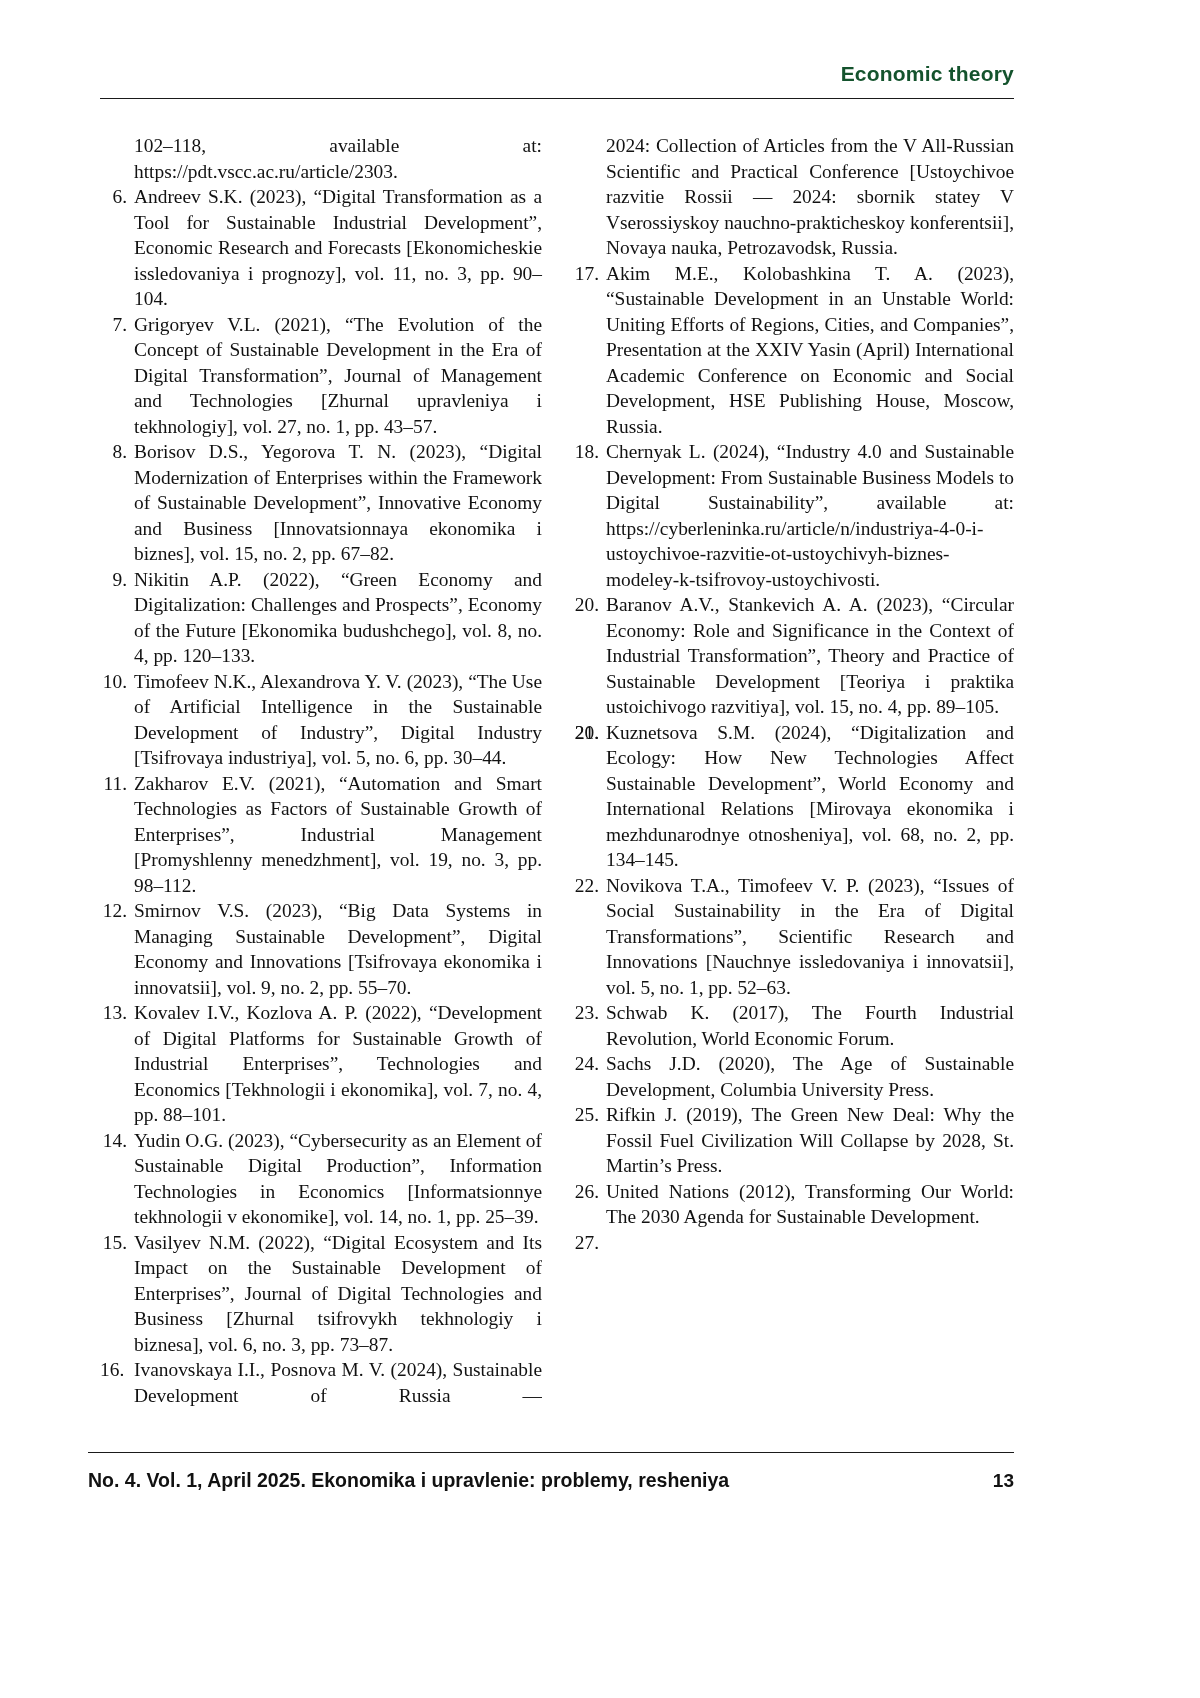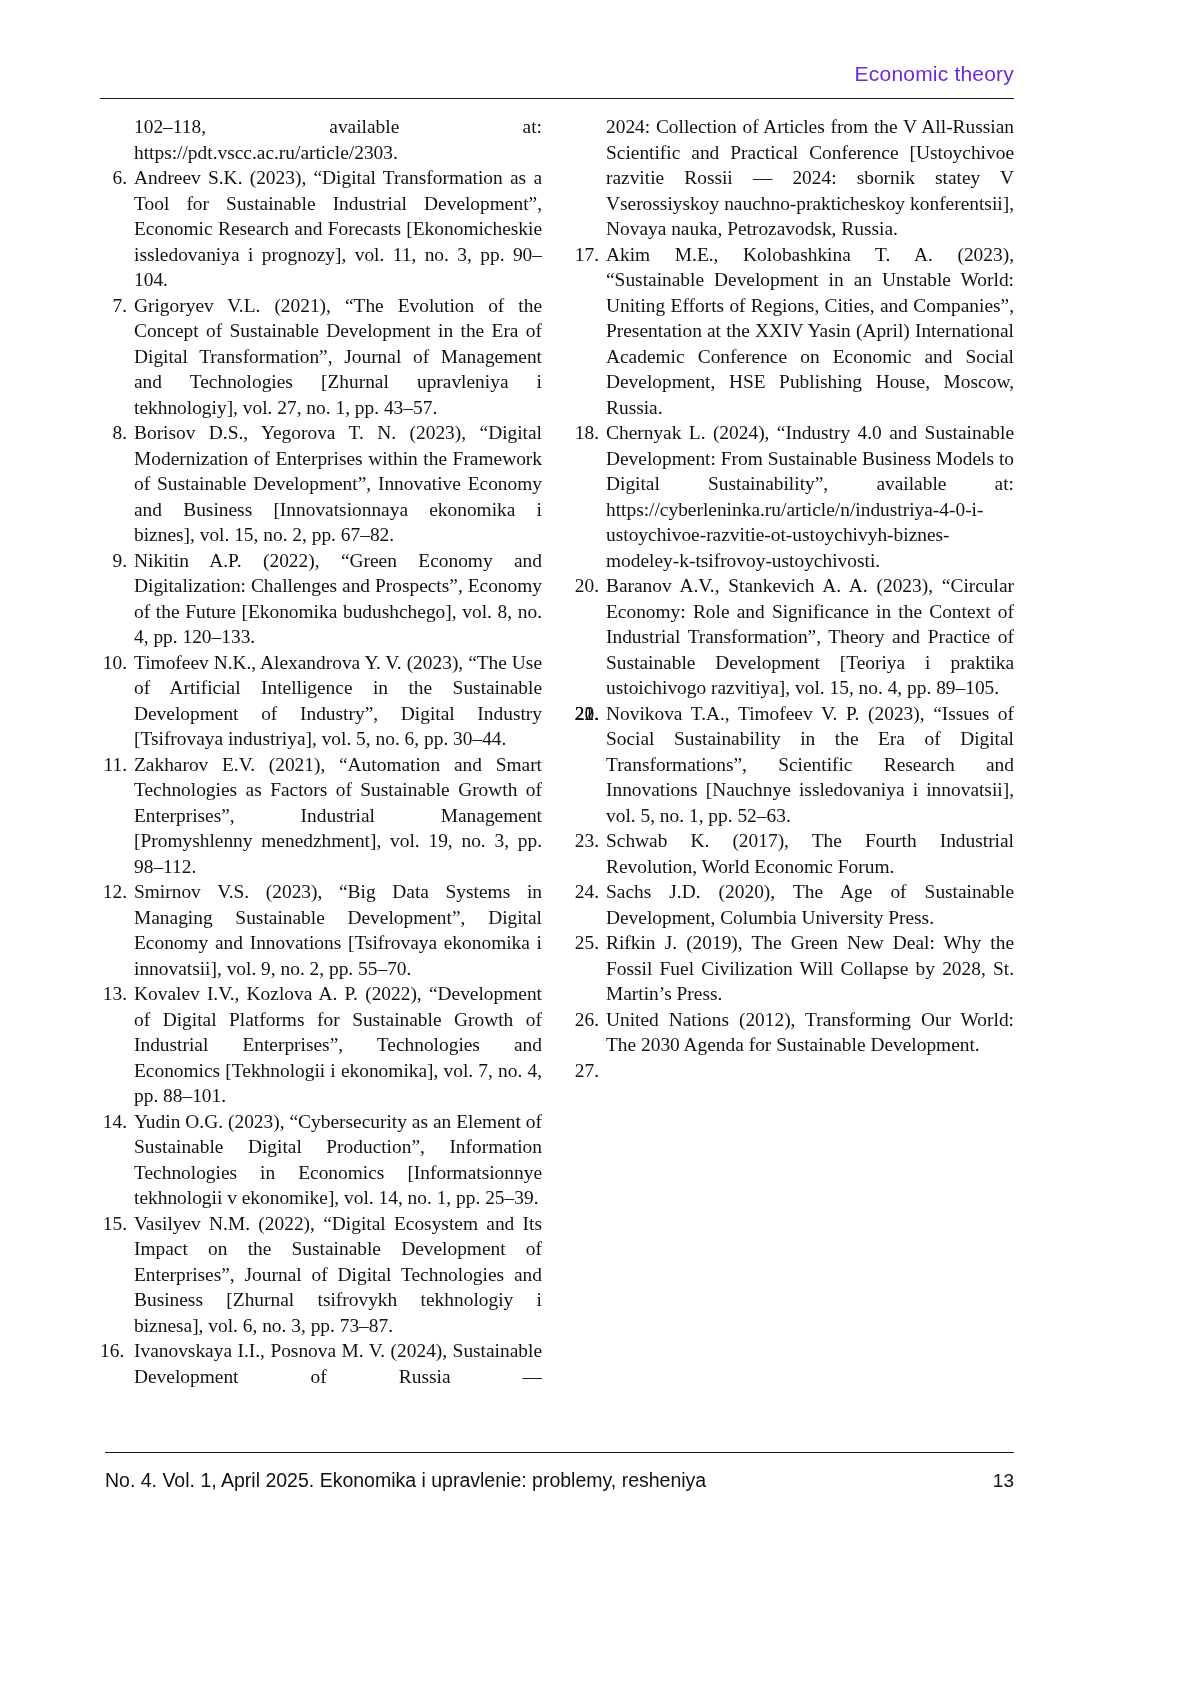--- a/index.html
+++ b/index.html
@@ -9,59 +9,60 @@
     width: 1200px;
     height: 1698px;
     background: #ffffff;
     color: #121212;
     font-family: "Liberation Serif", serif;
     padding: 62px 186px 0 100px;
     overflow: hidden;
   }
   .running-head {
     font-family: "Liberation Sans", sans-serif;
-    font-weight: 400;
+    font-weight: 700;
     font-size: 21px;
     text-align: right;
-    color: #6d28d9;
+    color: #14532d;
     letter-spacing: 0.2px;
   }
   .header-rule {
     border: none;
     border-top: 1.6px solid #1a1a1a;
     margin: 12px 0 0 0;
   }
   .columns {
     display: flex;
     gap: 30px;
     margin-top: 15px;
   }
-  .col { flex: 1 1 0; min-width: 0; }
+  .col { flex: 1 1 0; min-width: 0; margin-top: 19px; }
   .ref {
     position: relative;
     padding-left: 34px;
     text-align: justify;
     font-size: 19.4px;
     line-height: 25.5px;
     overflow-wrap: break-word;
     word-wrap: break-word;
   }
   .ref .num {
     position: absolute;
     left: 0;
     top: 0;
     width: 27px;
     text-align: right;
   }
   .justify-last { text-align-last: justify; }
   .page-footer {
     position: absolute;
-    left: 105px;
+    left: 88px;
     right: 186px;
     top: 1452px;
+    font-weight: bold;
   }
   .footer-rule {
     border: none;
     border-top: 1.6px solid #1a1a1a;
     margin: 0;
   }
   .footer-row {
     display: flex;
     justify-content: space-between;
     align-items: baseline;
@@ -150,20 +151,21 @@
       </div>
       <div class="ref">
         <span class="num">20.</span>
         <span>Baranov A.V., Stankevich A. A. (2023), “Circular Economy: Role and Significance in the Context of Industrial Transformation”, Theory and Practice of Sustainable Development [Teoriya i praktika ustoichivogo razvitiya], vol. 15, no. 4, pp. 89–105.</span>
       </div>
       <div class="ref">
         <span class="num">20.</span>
       </div>
       <div class="ref">
         <span class="num">21.</span>
+        <span>Kuznetsova S.M. (2024), “Digitalization and Ecology: How New Technologies Affect Sustainable Development”, World Economy and International Relations [Mirovaya ekonomika i mezhdunarodnye otnosheniya], vol. 68, no. 2, pp. 134–145.</span>
       </div>
       <div class="ref">
         <span class="num">22.</span>
         <span>Novikova T.A., Timofeev V. P. (2023), “Issues of Social Sustainability in the Era of Digital Transformations”, Scientific Research and Innovations [Nauchnye issledovaniya i innovatsii], vol. 5, no. 1, pp. 52–63.</span>
       </div>
       <div class="ref">
         <span class="num">23.</span>
         <span>Schwab K. (2017), The Fourth Industrial Revolution, World Economic Forum.</span>
       </div>
       <div class="ref">

